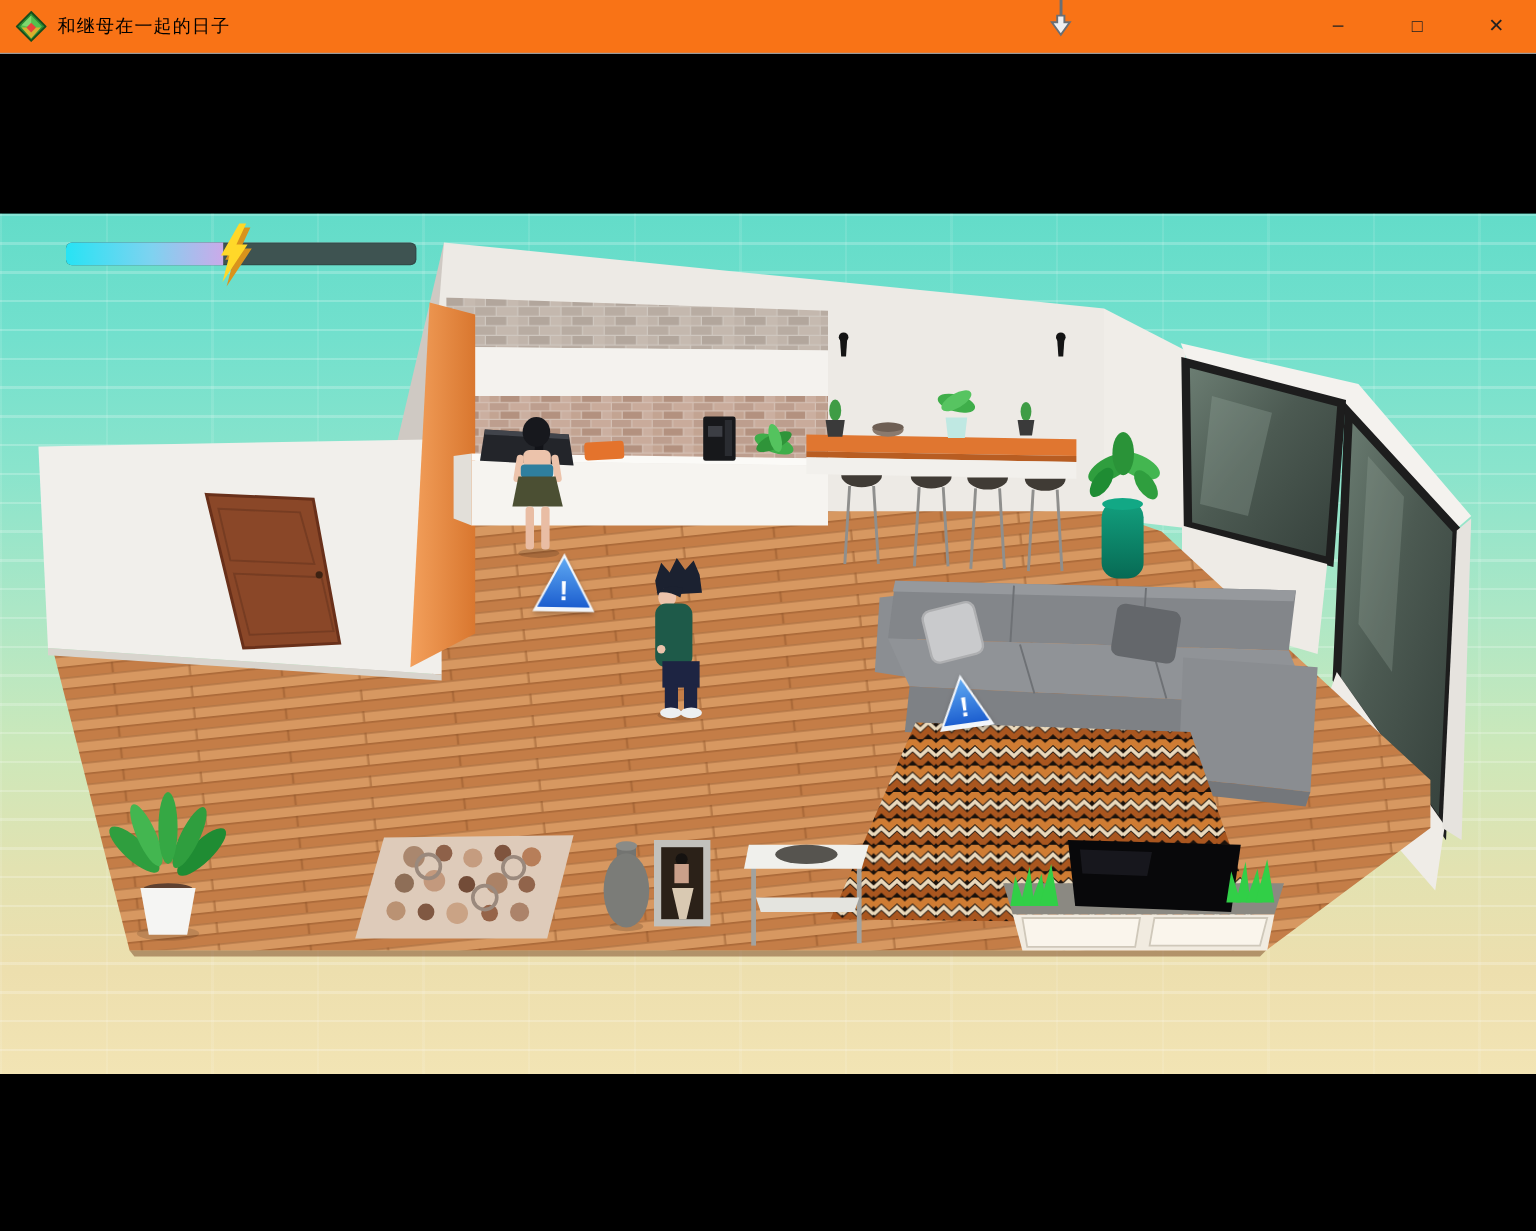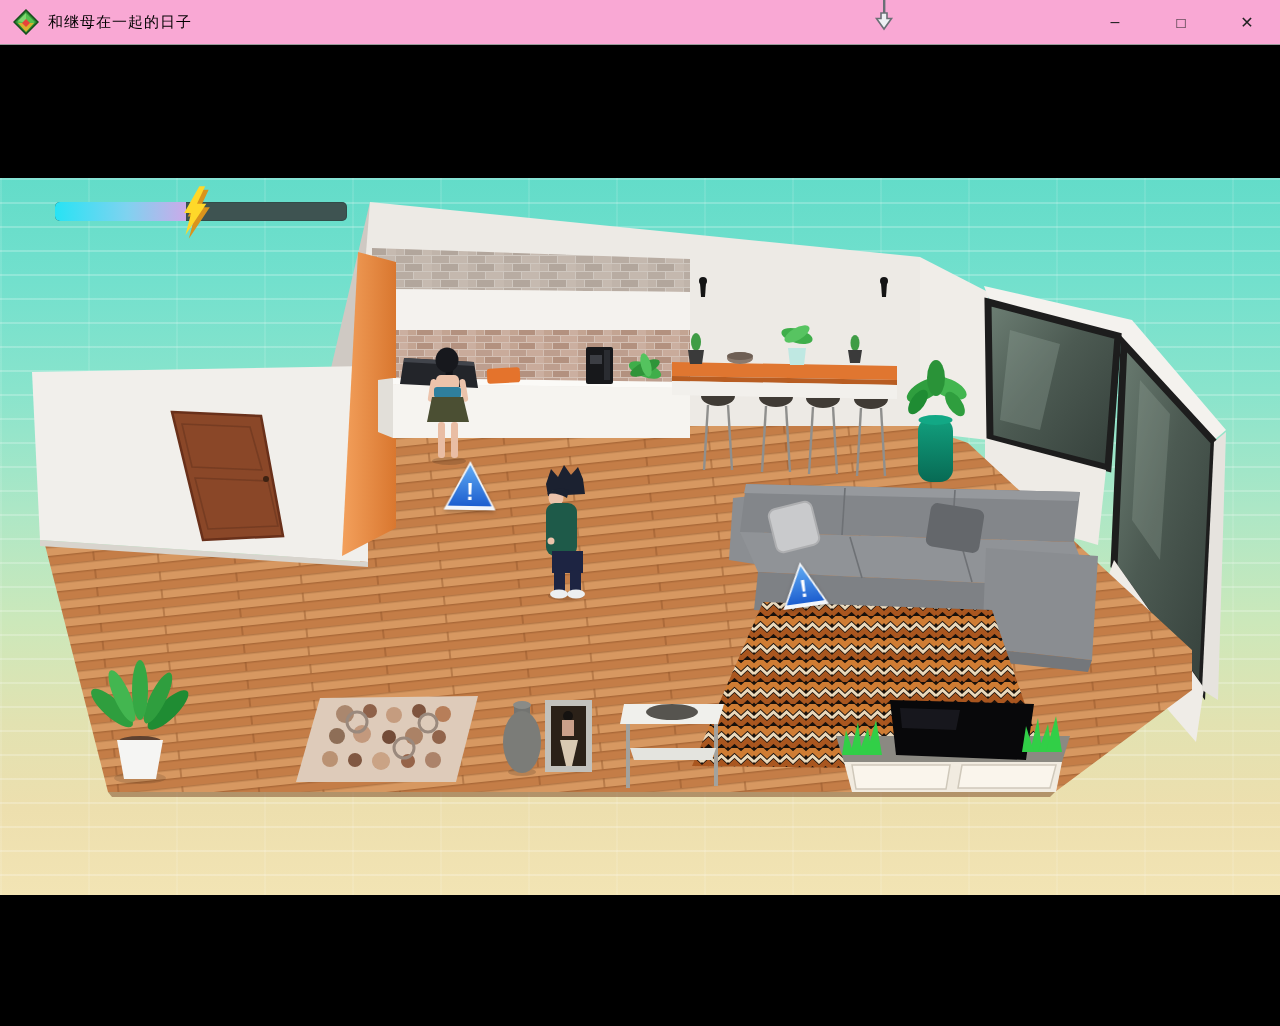--- a/index.html
+++ b/index.html
@@ -1,20 +1,20 @@
 <!DOCTYPE html>
 <html><head>
 <meta charset="utf-8">
 <style>
   html,body{margin:0;padding:0;background:#202020;}
   .app{position:relative;width:1280px;height:1026px;background:#000;overflow:hidden;
        font-family:"Liberation Sans",sans-serif;}
 
   
-  .titlebar{position:absolute;left:0;top:0;width:1280px;height:44px;background:#f9a8d4;
+  .titlebar{position:absolute;left:0;top:0;width:1280px;height:44px;background:#f97316;
             border-bottom:1px solid #9a9a9a;display:flex;align-items:center;z-index:10;}
   .app-icon{width:26px;height:26px;margin-left:13px;flex:0 0 auto;}
   .title-text{margin-left:9px;font-size:15px;color:#000;letter-spacing:1px;}
   .win-controls{margin-left:auto;display:flex;height:100%;}
   .ctrl{width:66px;height:100%;display:flex;align-items:center;justify-content:center;
         font-size:16px;color:#222;cursor:default;}
   .ctrl.max{font-size:15px;}
   
   .cursor{position:absolute;left:872px;top:0;z-index:50;pointer-events:none;}
 

